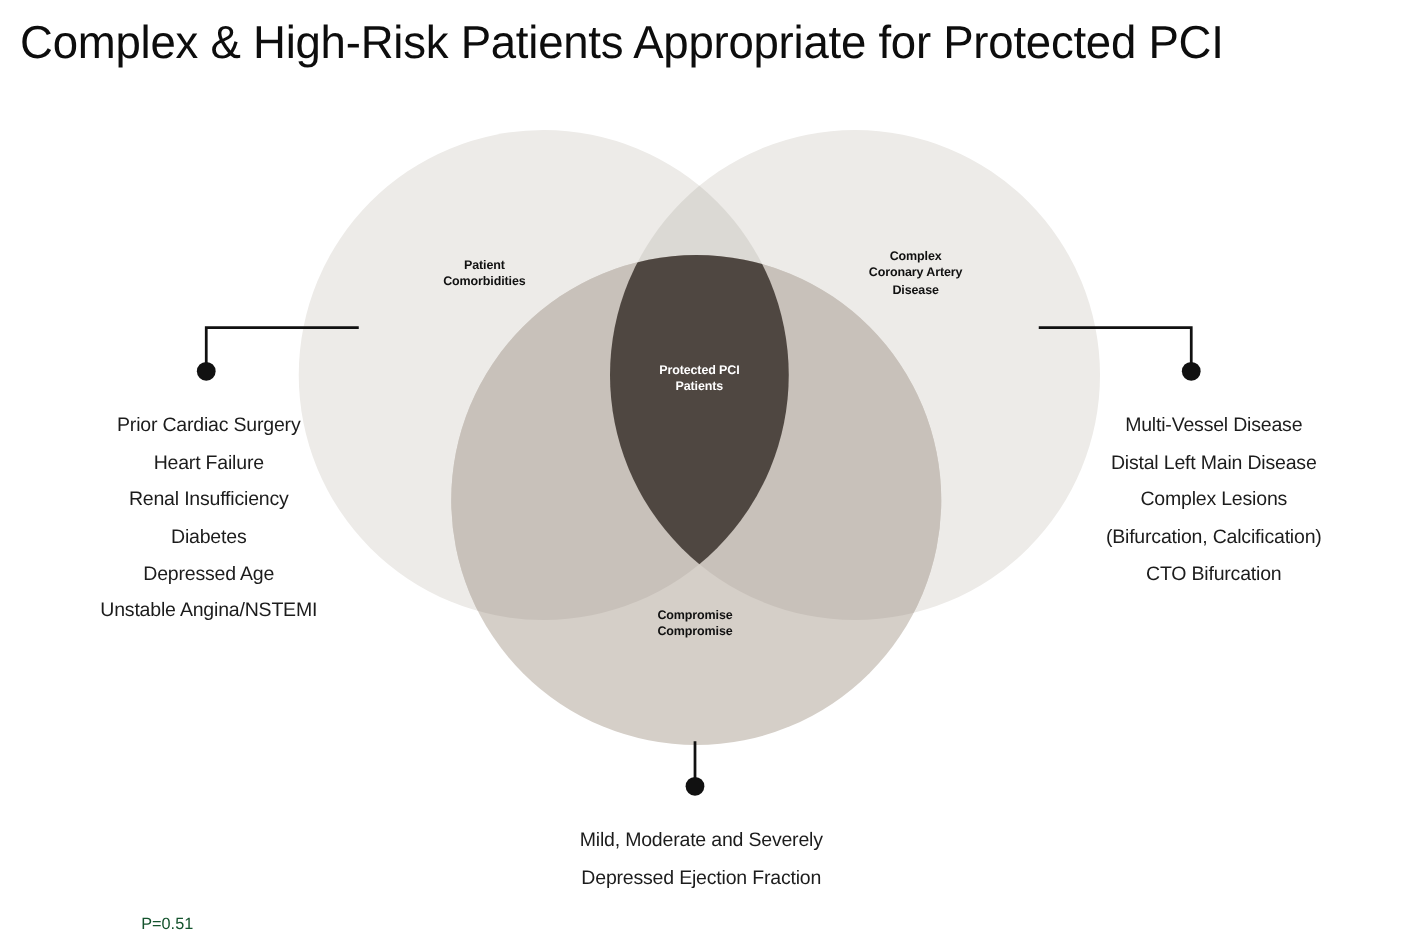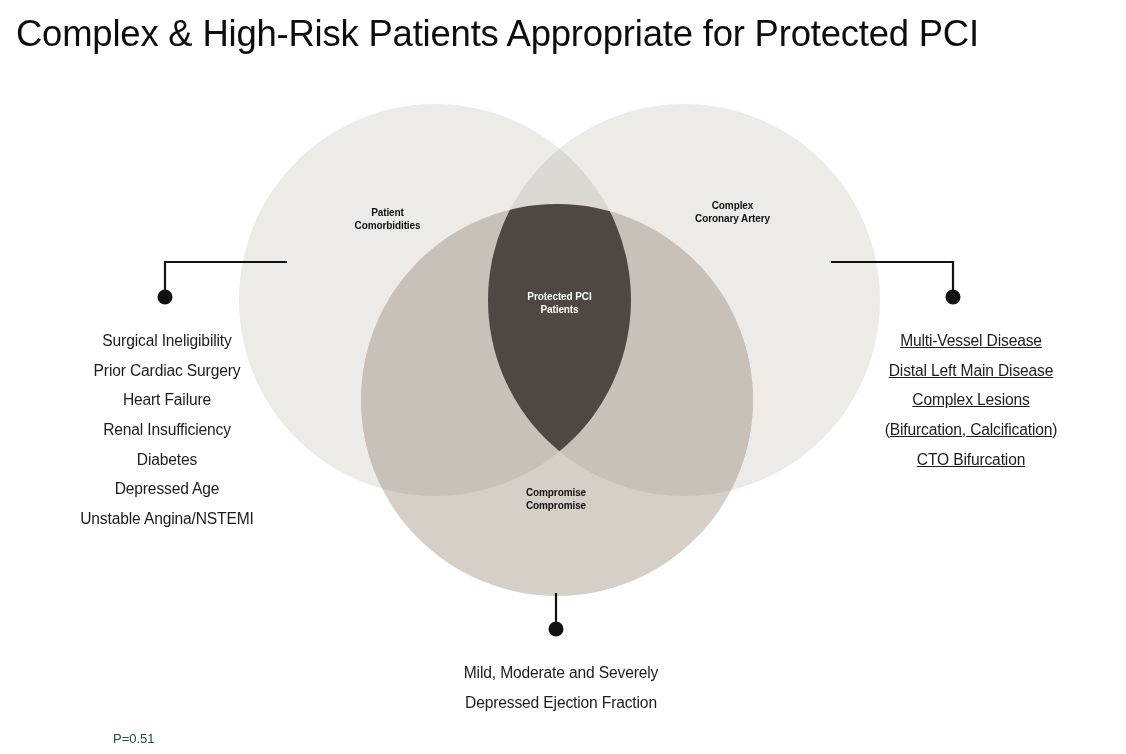--- a/index.html
+++ b/index.html
@@ -73,21 +73,21 @@
 
   .detail-list {
     position: absolute;
     text-align: center;
     font-size: 15.6px;
     line-height: 1.90;
     color: #1c1c1c;
     letter-spacing: -0.15px;
   }
   #list-left  { left: 28px;  top: 326px;  width: 278px; }
-  #list-right { left: 832px; top: 326px;  width: 278px; text-decoration: underline; }
+  #list-right { left: 832px; top: 326px;  width: 278px; }
   #list-bottom{ left: 388px; top: 658px;  width: 346px; }
   .detail-list > div { white-space: nowrap; }
 
   #pvalue-note {
     position: absolute;
     left: 113px;
     top: 731px;
     font-size: 13px;
     color: #14532d;
     letter-spacing: 0px;
@@ -148,34 +148,34 @@
 </svg>
 
 <div class="venn-label" id="label-patient-comorbidities">
   <div>Patient</div>
   <div>Comorbidities</div>
 </div>
 
 <div class="venn-label" id="label-complex-cad">
   <div>Complex</div>
   <div>Coronary Artery</div>
+  <div>Disease</div>
 </div>
 
 <div class="venn-label" id="label-hemodynamic">
   <div>Compromise</div>
   <div>Compromise</div>
 </div>
 
 <div class="venn-label" id="label-center">
   <div>Protected PCI</div>
   <div>Patients</div>
 </div>
 
 <div class="detail-list" id="list-left">
-    <div>Surgical Ineligibility</div>
     <div>Prior Cardiac Surgery</div>
     <div>Heart Failure</div>
     <div>Renal Insufficiency</div>
     <div>Diabetes</div>
     <div>Depressed Age</div>
     <div>Unstable Angina/NSTEMI</div>
   </div>
 <div class="detail-list" id="list-right">
     <div>Multi-Vessel Disease</div>
     <div>Distal Left Main Disease</div>

